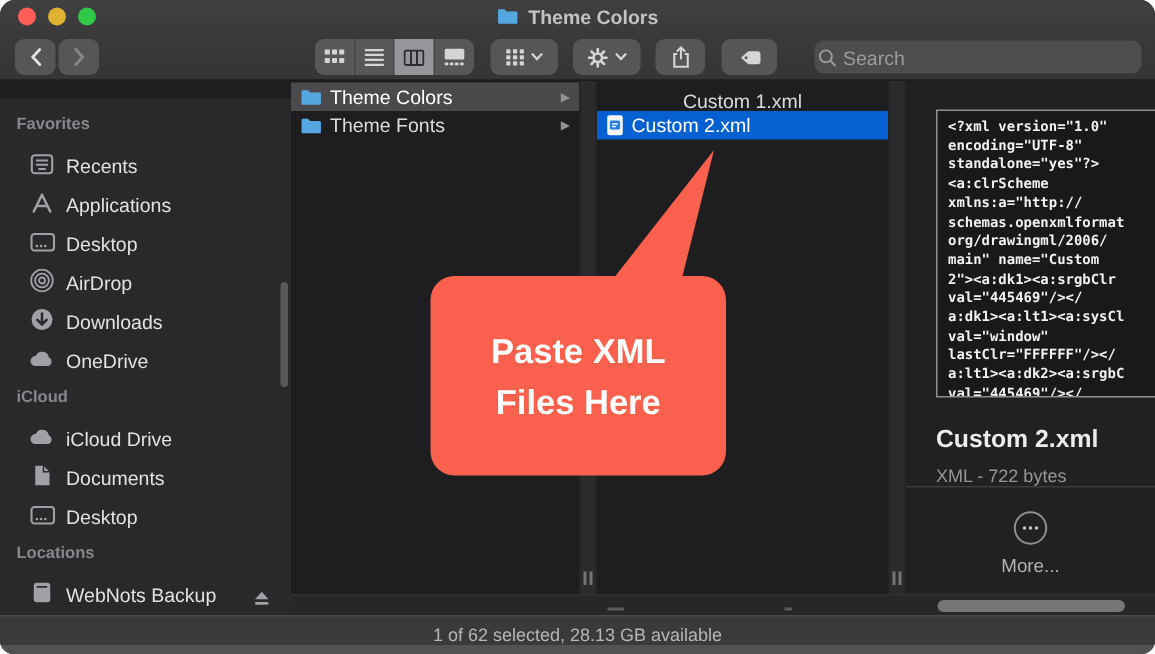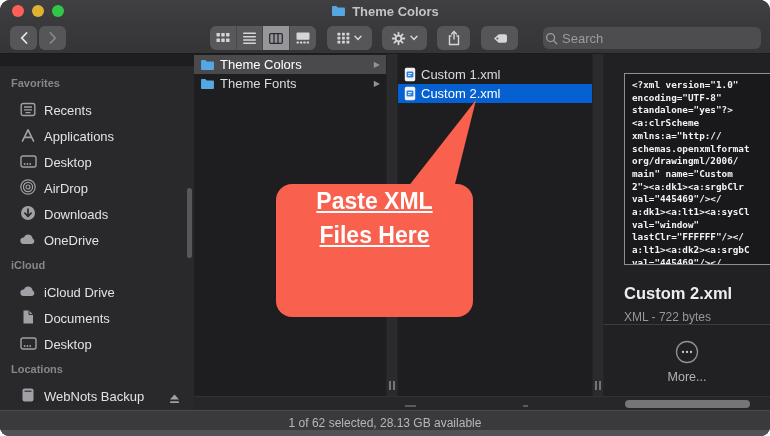--- a/index.html
+++ b/index.html
@@ -82,24 +82,24 @@
   .dash2 { position:absolute; left:329px; top:8px; width:5px; height:2px; background:#5b5b5e; }
   .hthumb { position:absolute; left:431px; top:3px; width:125px; height:8px;
     border-radius:4px; background:#757578; }
   .statusbar { position:absolute; left:0; top:410px; width:770px; height:20px;
     background:#3a3a3c; border-top:1px solid #4a4a4d; display:flex; align-items:flex-end;
     justify-content:center; color:#b7b7bb; font-size:12px; }
   .bottom-edge { position:absolute; left:0; top:430px; width:770px; height:6px; background:#525254; }
 
   
   .callout-layer { position:absolute; inset:0; pointer-events:none; }
-  .callout { position:absolute; left:276px; top:184px; width:197px; height:133px;
+  .callout { position:absolute; left:287px; top:184px; width:197px; height:133px;
     border-radius:16px; background:#f9604d; display:flex; flex-direction:column;
-    align-items:center; color:#ffffff; font-weight:700;
-    font-size:23px; line-height:34px; text-align:center;text-decoration:underline; }
+    align-items:center; justify-content:center; color:#ffffff; font-weight:700;
+    font-size:23px; line-height:34px; text-align:center; }
   svg.iconsvg { display:block; }
 </style>
 </head>
 <body>
 
 <div id="stage">
 <div id="window">
 
   <div class="titlebar">
     <div class="lights">
@@ -393,21 +393,21 @@
   </div>
 
   <div class="divider div1">
     <div class="handle">
           <i></i>
           <i></i>
         </div>
   </div>
 
   <div class="col col2">
-    <div class="crow" style="margin-top:11px;">
+    <div class="crow" style="margin-top:1px;flex-direction:column;">
       <svg class="iconsvg" width="12" height="15" viewBox="0 0 12 15">
         <rect x="0.8" y="0.8" width="10.4" height="13.4" rx="1.6" fill="#f4f4f6"></rect>
         <rect x="2.6" y="4.4" width="6.8" height="6" rx="1" fill="#2a7de1"></rect>
         <rect x="4" y="6.2" width="4" height="0.9" fill="#ffffff"></rect>
         <rect x="4" y="7.9" width="2.6" height="0.9" fill="#ffffff"></rect>
       </svg>
       <span>Custom 1.xml</span>
     </div>
     <div class="crow sel-blue">
       <svg class="iconsvg" width="12" height="15" viewBox="0 0 12 15">

